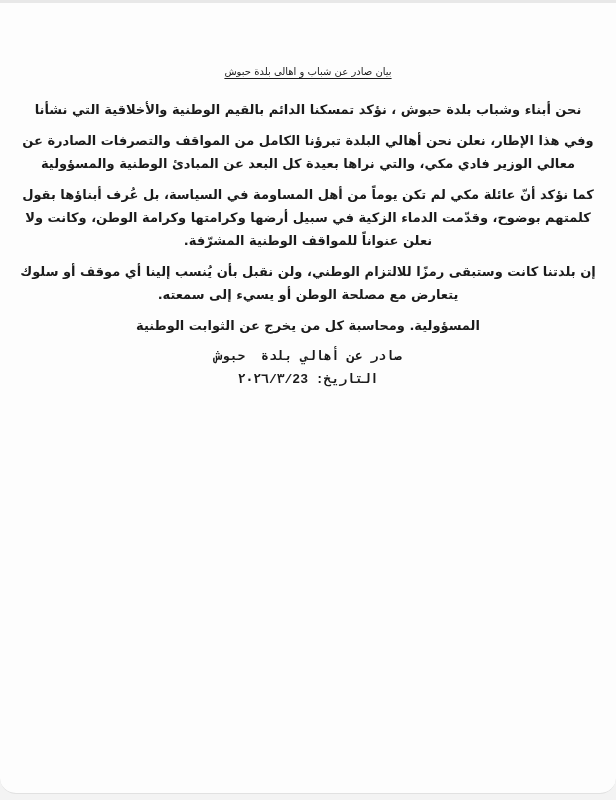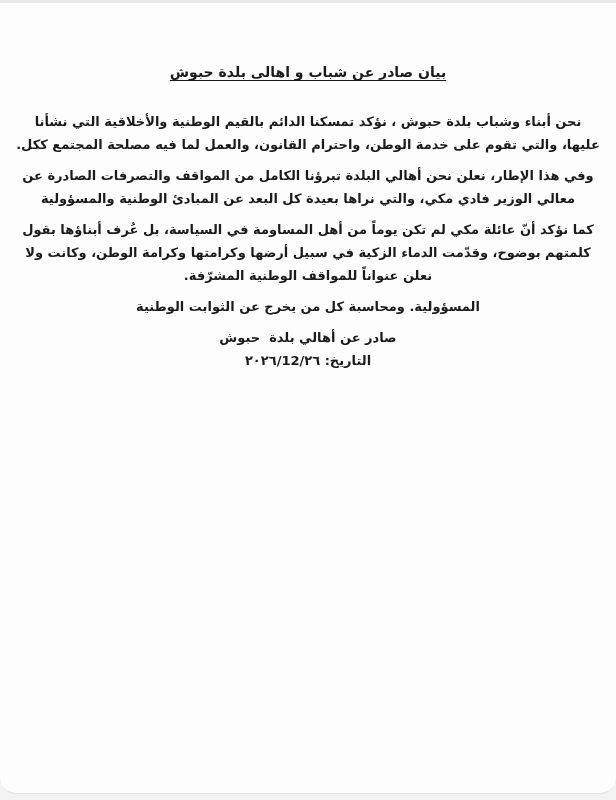--- a/index.html
+++ b/index.html
@@ -20,66 +20,69 @@
     border-radius:0 0 16px 16px;
     box-sizing:border-box;
     overflow:hidden;
   }
   .content{
     padding-top:57px;
     text-align:center;
     color:#1b1b1b;
   }
   .doc-title{
-    font-size:14px;
-    font-weight:bold;
+    font-size:10px;
+    font-weight:normal;
     line-height:24px;
-    margin:0 0 26px 0;
+    margin:0 0 14px 0;
     text-decoration:underline;
     text-underline-offset:3px;
   }
   .para{margin:0 0 8px 0;}
   .line{
     font-size:13px;
     font-weight:bold;
     line-height:23px;
     white-space:pre;
   }
-  .closing{margin-top:4px;}
+  .closing{margin-top:4px;font-family:Liberation Mono, monospace;}
 </style>
 </head>
 <body>
 
 <div class="scan-top-edge"></div>
 
 <div class="page">
   <div class="content" dir="rtl">
 
     <h1 class="doc-title">بيان صادر عن شباب و اهالى بلدة حبوش</h1>
 
     <div class="para">
       <div class="line">نحن أبناء وشباب بلدة حبوش ، نؤكد تمسكنا الدائم بالقيم الوطنية والأخلاقية التي نشأنا</div>
-      <div class="line">عليها، والتي تقوم على خدمة الوطن، واحترام القانون، والعمل لما فيه مصلحة المجتمع ككل.</div>
     </div>
 
     <div class="para">
       <div class="line">وفي هذا الإطار، نعلن نحن أهالي البلدة تبرؤنا الكامل من المواقف والتصرفات الصادرة عن</div>
       <div class="line">معالي الوزير فادي مكي، والتي نراها بعيدة كل البعد عن المبادئ الوطنية والمسؤولية</div>
     </div>
 
     <div class="para">
       <div class="line">كما نؤكد أنّ عائلة مكي لم تكن يوماً من أهل المساومة في السياسة، بل عُرف أبناؤها بقول</div>
       <div class="line">كلمتهم بوضوح، وقدّمت الدماء الزكية في سبيل أرضها وكرامتها وكرامة الوطن، وكانت ولا</div>
       <div class="line">نعلن عنواناً للمواقف الوطنية المشرّفة.</div>
     </div>
 
+    <div class="para">
+      <div class="line">إن بلدتنا كانت وستبقى رمزًا للالتزام الوطني، ولن نقبل بأن يُنسب إلينا أي موقف أو سلوك</div>
+      <div class="line">يتعارض مع مصلحة الوطن أو يسيء إلى سمعته.</div>
+    </div>
 
     <div class="para">
       <div class="line">المسؤولية. ومحاسبة كل من يخرج عن الثوابت الوطنية</div>
     </div>
 
     <div class="closing">
       <div class="line">صادر عن أهالي بلدة  حبوش</div>
-      <div class="line">التاريخ: ٢٠٢٦/12/٢٦</div>
+      <div class="line">التاريخ: ٢٠٢٦/٣/23</div>
     </div>
 
   </div>
 </div>
 
 </body></html>

